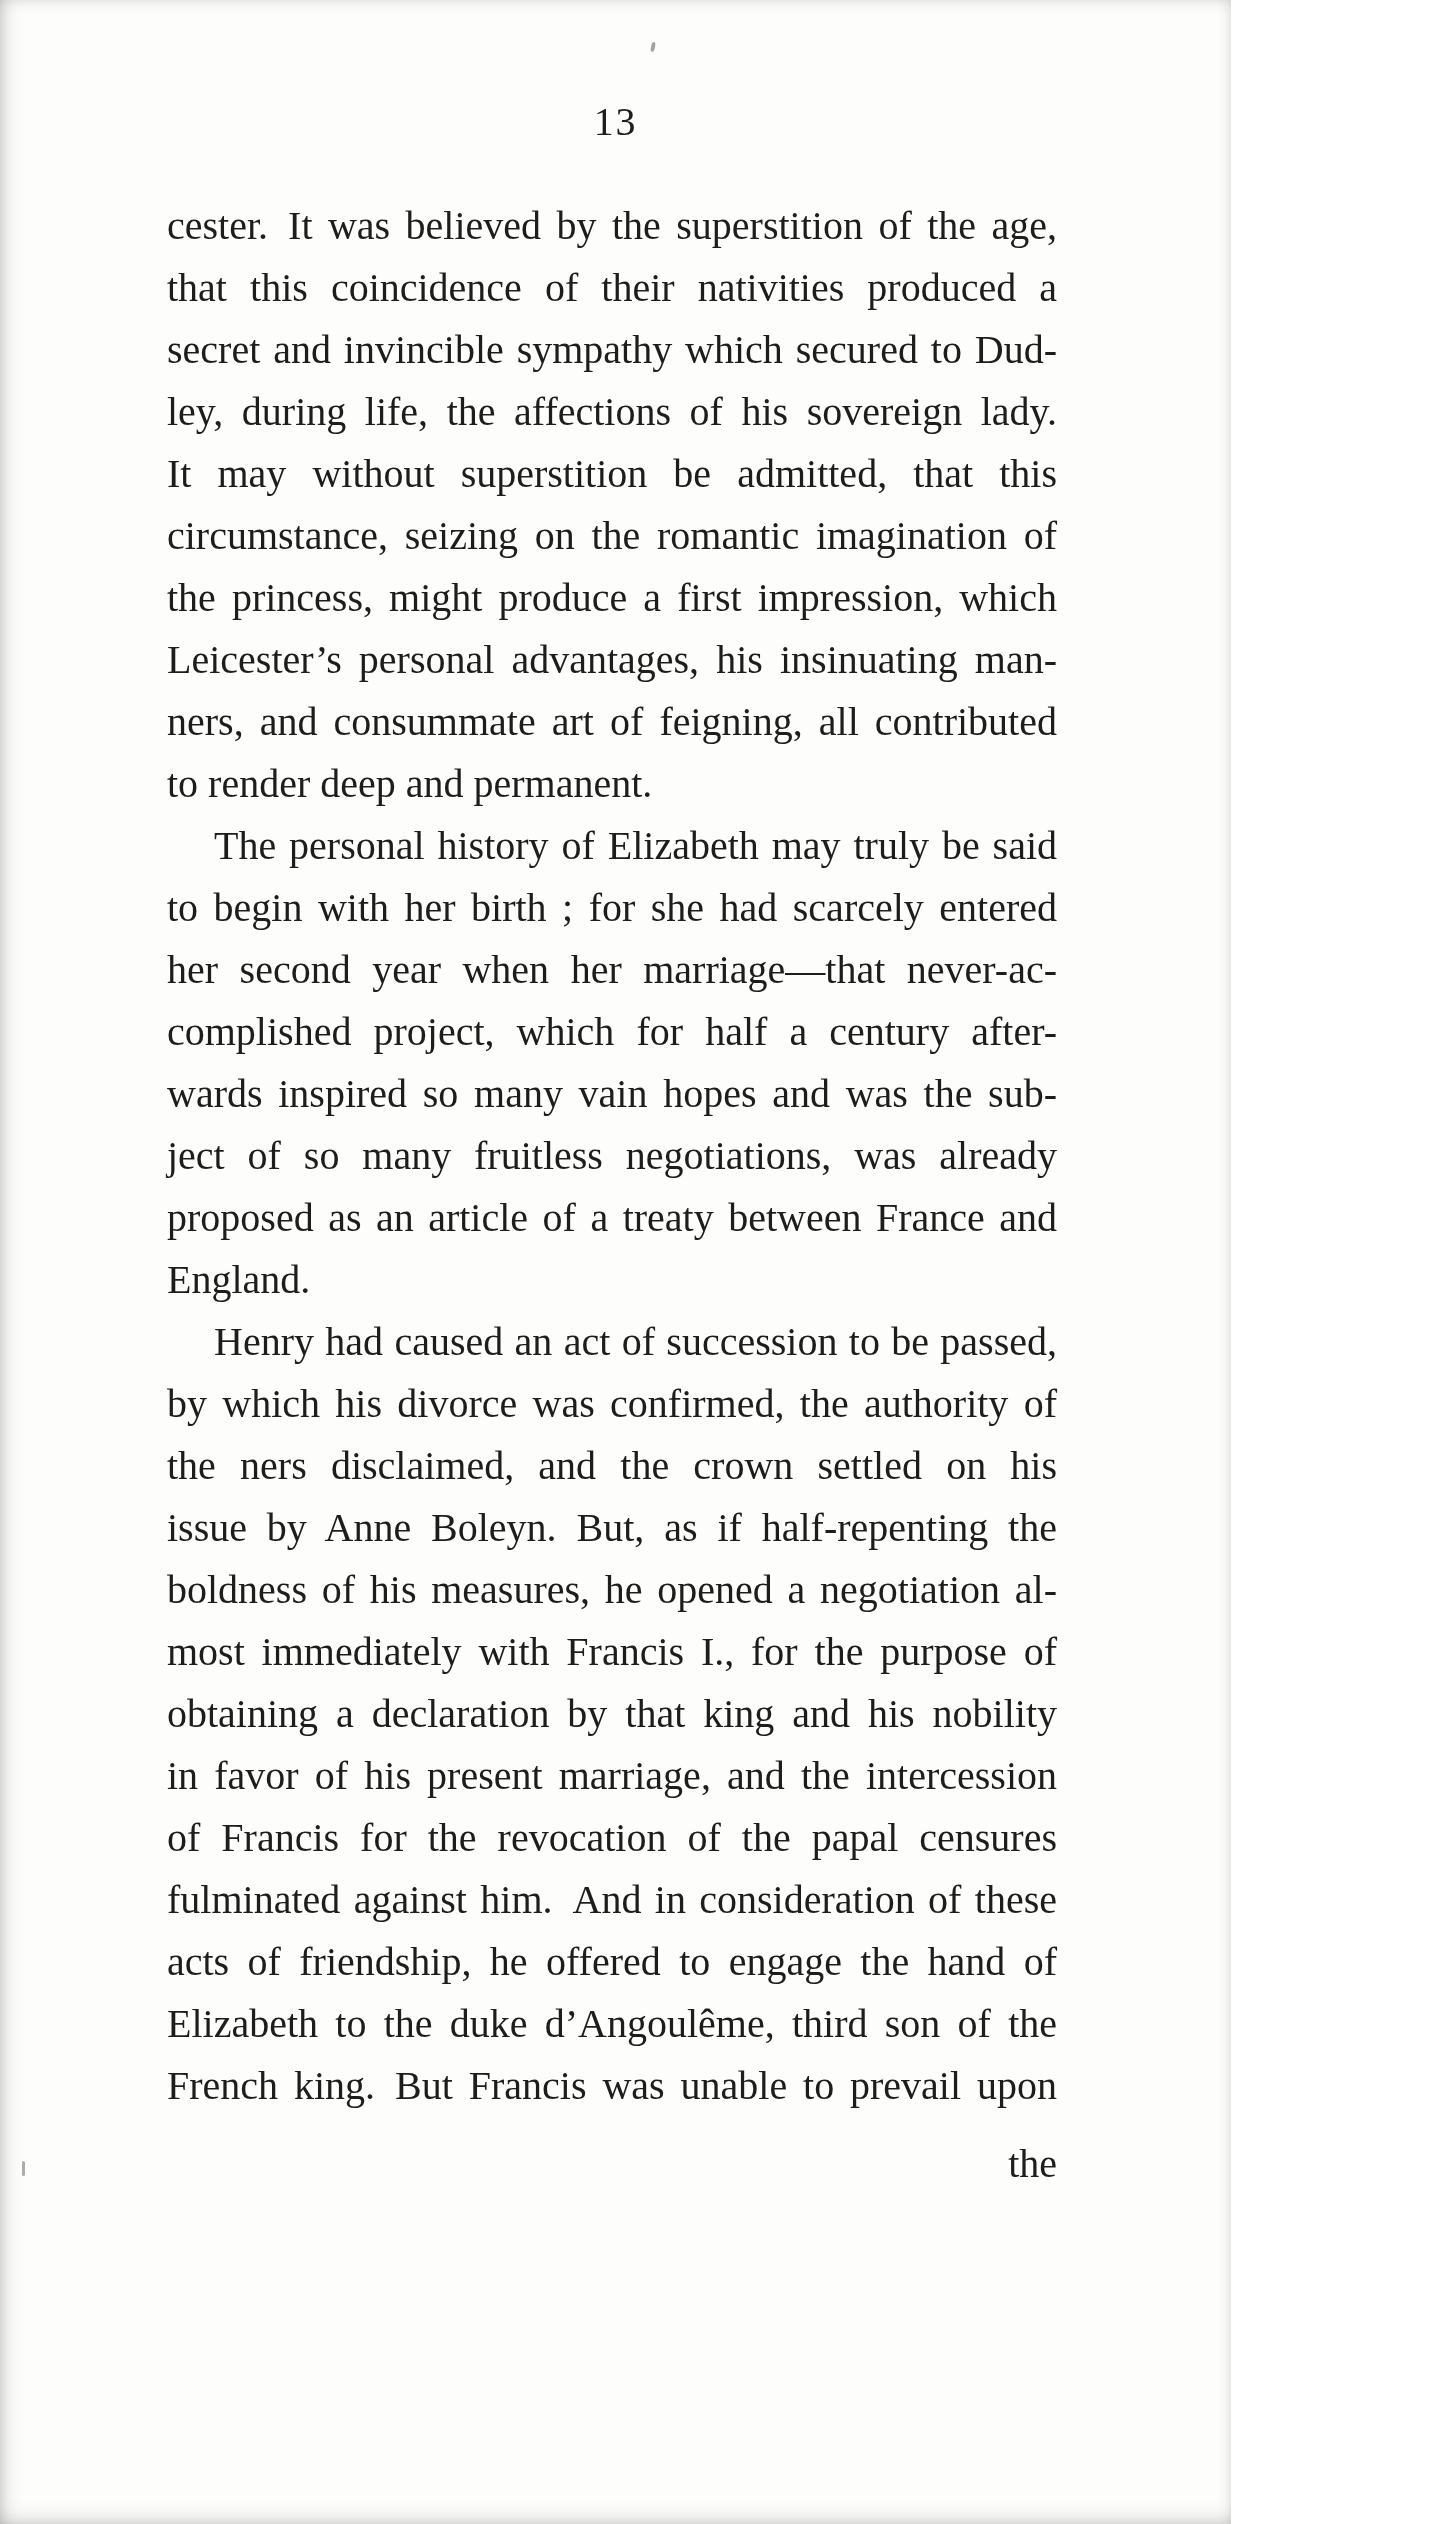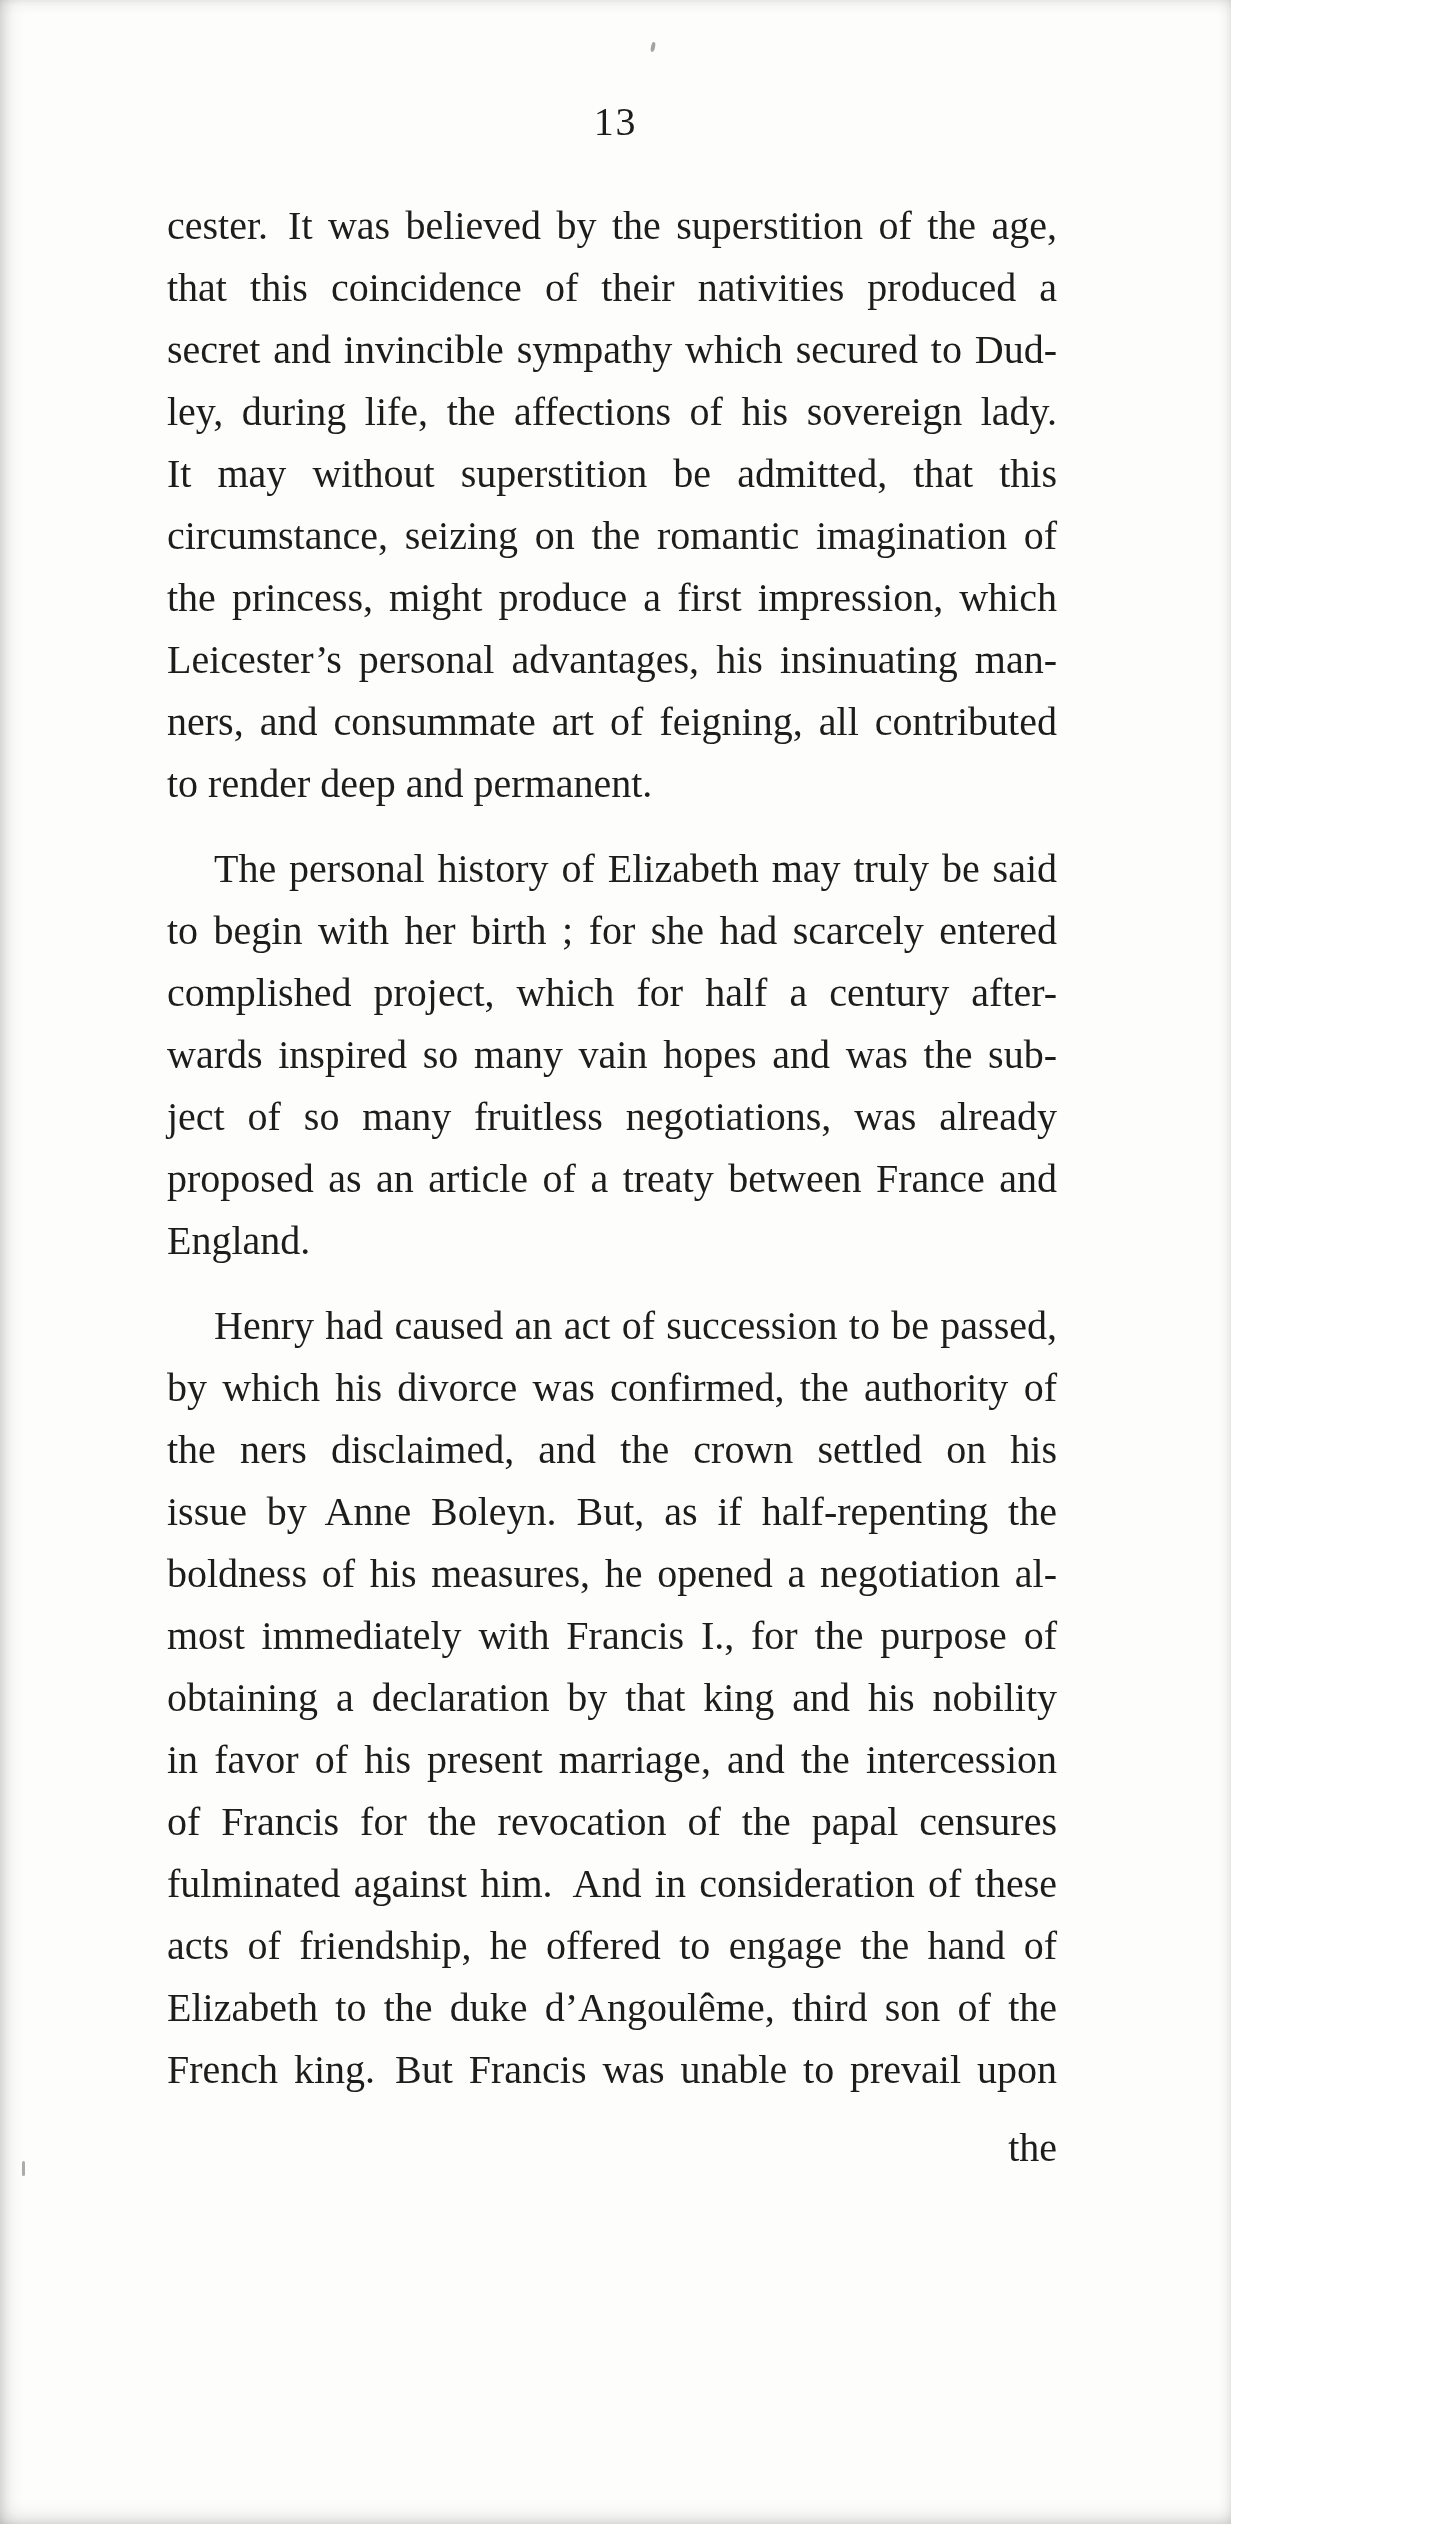--- a/index.html
+++ b/index.html
@@ -31,21 +31,21 @@
   .text-block {
     margin: 47px 174px 0 167px;
     font-size: 40px;
     line-height: 62px;
   }
   .paragraph { margin: 0; }
   .line {
     text-align: justify;
     text-align-last: justify;
   }
-  .line.indent { text-indent: 47px; margin-top: 23px; }
+  .line.indent { text-indent: 47px; }
   .line.last   { text-align-last: left; }
   .catchword {
     margin: 16px 174px;
     text-align: right;
     font-size: 40px;
     line-height: 62px;
   }
   
   .speck {
     position: absolute;
@@ -75,20 +75,21 @@
         <div class="line">It may without superstition be admitted, that this</div>
         <div class="line">circumstance, seizing on the romantic imagination of</div>
         <div class="line">the princess, might produce a first impression, which</div>
         <div class="line">Leicester’s personal advantages, his insinuating man-</div>
         <div class="line">ners, and consummate art of feigning, all contributed</div>
         <div class="line last">to render deep and permanent.</div>
       </div>
       <div class="paragraph">
         <div class="line indent">The personal history of Elizabeth may truly be said</div>
         <div class="line">to begin with her birth ; for she had scarcely entered</div>
+        <div class="line">her second year when her marriage—that never-ac-</div>
         <div class="line">complished project, which for half a century after-</div>
         <div class="line">wards inspired so many vain hopes and was the sub-</div>
         <div class="line">ject of so many fruitless negotiations, was already</div>
         <div class="line">proposed as an article of a treaty between France and</div>
         <div class="line last">England.</div>
       </div>
       <div class="paragraph">
         <div class="line indent">Henry had caused an act of succession to be passed,</div>
         <div class="line">by which his divorce was confirmed, the authority of</div>
         <div class="line">the ners disclaimed, and the crown settled on his</div>

